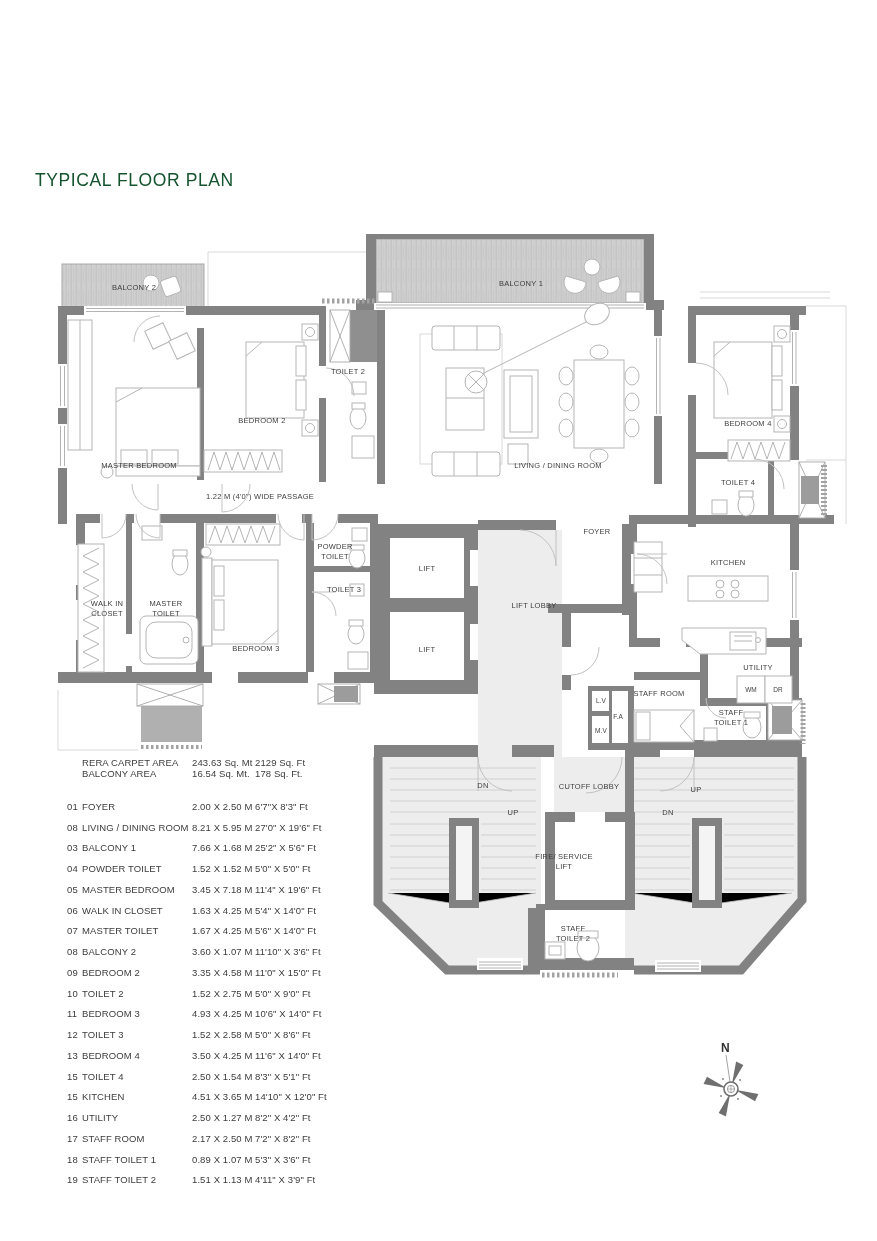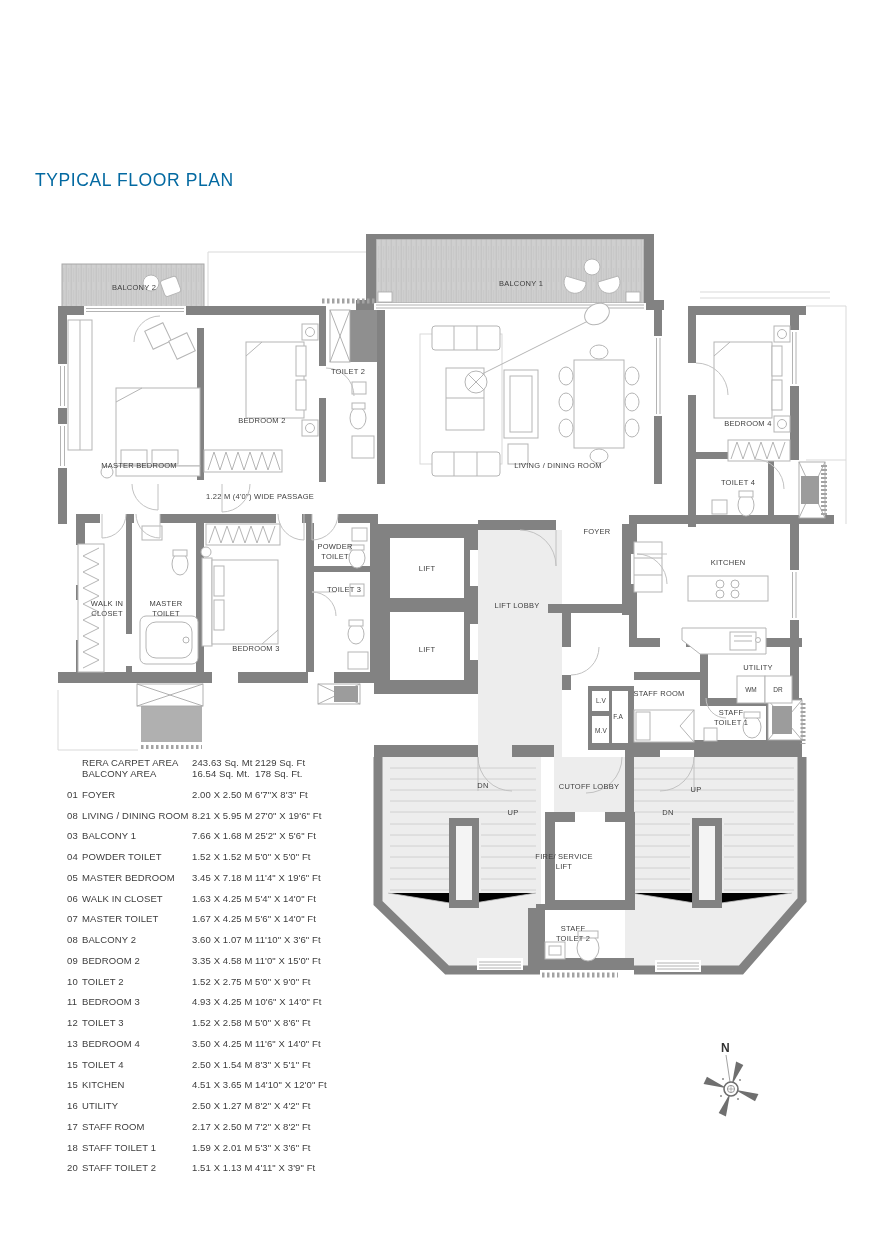--- a/index.html
+++ b/index.html
@@ -1,27 +1,27 @@
 <!DOCTYPE html>
 <html><head>
 <meta charset="utf-8">
 <style>
   html,body{margin:0;padding:0;background:#fff;}
   .page{position:relative;width:877px;height:1241px;background:#fff;overflow:hidden;
         font-family:"Liberation Sans","DejaVu Sans",sans-serif;}
-  .title{position:absolute;left:35px;top:170px;font-size:17.5px;letter-spacing:.6px;color:#0369a1;}
+  .title{position:absolute;left:35px;top:170px;font-size:17.5px;letter-spacing:.6px;color:#14532d;}
   svg.plan{position:absolute;left:0;top:0;}
   .lbl{position:absolute;transform:translate(-50%,-50%);font-size:7.5px;letter-spacing:.25px;
        color:#3d3d3d;white-space:nowrap;text-align:center;line-height:1.3;}
   .lbl.wrap{white-space:normal;}
   .lbl.sm{font-size:6.5px;letter-spacing:.1px;}
   .areas{position:absolute;left:67px;top:757px;width:262px;font-size:9.5px;color:#3c3c3c;letter-spacing:.1px;}
   .t-row{display:grid;grid-template-columns:15px 110px 63px 1fr;height:20.75px;align-items:start;}
   .t-head .t-row{height:11.4px;}
-  .t-head{margin-bottom:9px;}
+  .t-head{margin-bottom:21px;}
   .compass{position:absolute;left:699px;top:1036px;}
   .compass text{font-family:"Liberation Sans",sans-serif;}
 </style>
 </head>
 <body>
 
 <div class="page">
 
   <div class="title">TYPICAL FLOOR PLAN</div>
 
@@ -383,21 +383,21 @@
     <div class="lbl" style="left:260px;top:497px">1.22 M (4'0") WIDE PASSAGE</div>
     <div class="lbl" style="left:597px;top:532px">FOYER</div>
     <div class="lbl" style="left:728px;top:563px">KITCHEN</div>
     <div class="lbl wrap" style="left:107px;top:609px;width:46px">WALK IN CLOSET</div>
     <div class="lbl wrap" style="left:166px;top:609px;width:44px">MASTER TOILET</div>
     <div class="lbl" style="left:256px;top:649px">BEDROOM 3</div>
     <div class="lbl wrap" style="left:335px;top:552px;width:48px">POWDER TOILET</div>
     <div class="lbl" style="left:344px;top:590px">TOILET 3</div>
     <div class="lbl" style="left:427px;top:569px">LIFT</div>
     <div class="lbl" style="left:427px;top:650px">LIFT</div>
-    <div class="lbl" style="left:517px;top:606px">LIFT LOBBY</div>
+    <div class="lbl" style="left:534px;top:606px">LIFT LOBBY</div>
     <div class="lbl" style="left:659px;top:694px">STAFF ROOM</div>
     <div class="lbl sm" style="left:601px;top:701px">L.V</div>
     <div class="lbl sm" style="left:618px;top:717px">F.A</div>
     <div class="lbl sm" style="left:601px;top:731px">M.V</div>
     <div class="lbl" style="left:758px;top:668px">UTILITY</div>
     <div class="lbl sm" style="left:751px;top:690px">WM</div>
     <div class="lbl sm" style="left:778px;top:690px">DR</div>
     <div class="lbl wrap" style="left:731px;top:718px;width:44px">STAFF TOILET 1</div>
     <div class="lbl" style="left:589px;top:787px">CUTOFF LOBBY</div>
     <div class="lbl wrap" style="left:564px;top:862px;width:62px">FIRE/ SERVICE LIFT</div>
@@ -542,26 +542,26 @@
         <div class="t-row">
           <span>17</span>
           <span>STAFF ROOM</span>
           <span>2.17 X 2.50 M</span>
           <span>7'2" X 8'2" Ft</span>
         </div>
 
         <div class="t-row">
           <span>18</span>
           <span>STAFF TOILET 1</span>
-          <span>1.59 X 2.01 M</span>
+          <span>0.89 X 1.07 M</span>
           <span>5'3" X 3'6" Ft</span>
         </div>
 
         <div class="t-row">
-          <span>20</span>
+          <span>19</span>
           <span>STAFF TOILET 2</span>
           <span>1.51 X 1.13 M</span>
           <span>4'11" X 3'9" Ft</span>
         </div>
       </div>
   </div>
 
   <svg class="compass" width="64" height="84" viewBox="0 0 64 84">
     <text x="22" y="16" font-size="12" font-weight="bold" fill="#333">N</text>
     <line x1="27" y1="19" x2="31" y2="46" stroke="#8a8a8a" stroke-width="0.8"></line>

